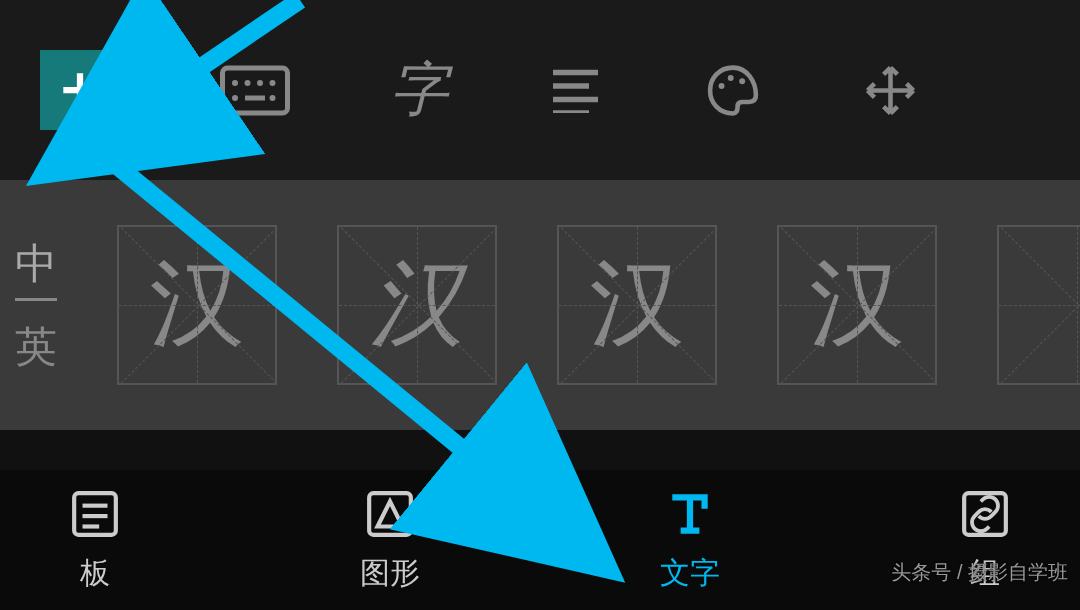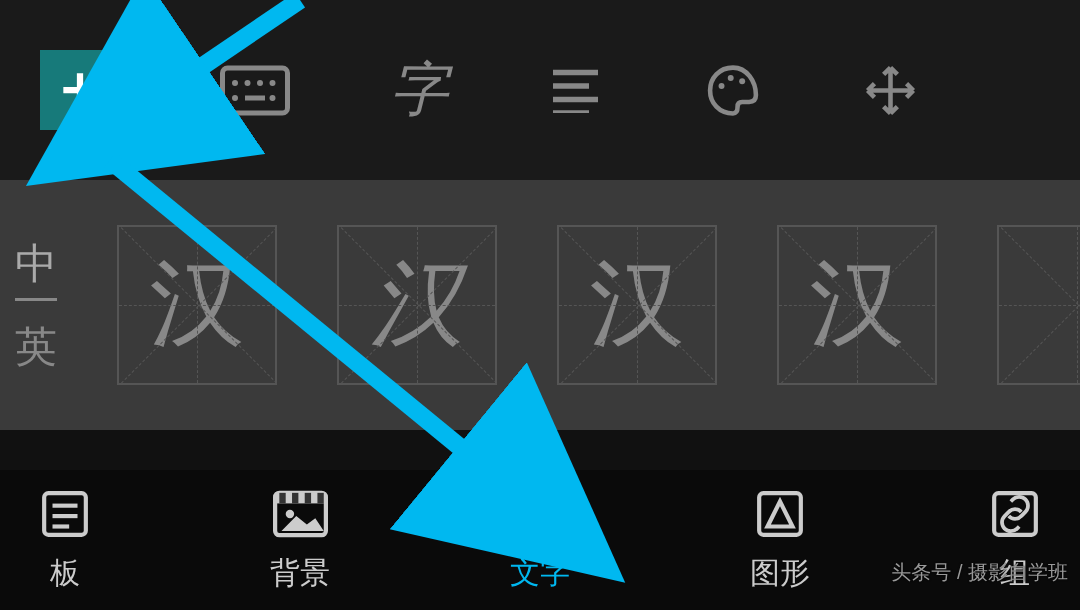--- a/index.html
+++ b/index.html
@@ -264,49 +264,34 @@
         <rect x="2" y="2" width="20" height="20" rx="2" stroke="#ccc" stroke-width="2" fill="none"></rect>
         <line x1="6" y1="8" x2="18" y2="8" stroke="#ccc" stroke-width="2"></line>
         <line x1="6" y1="13" x2="18" y2="13" stroke="#ccc" stroke-width="2"></line>
         <line x1="6" y1="18" x2="14" y2="18" stroke="#ccc" stroke-width="2"></line>
       </svg>
     </div>
     <span class="tab-label">板</span>
   </div>
   <div class="tab-item">
     <div class="tab-icon-wrap">
-      <svg width="55" height="50" viewBox="0 0 26 22">
-        <rect x="1" y="1" width="24" height="20" rx="2" stroke="#ccc" stroke-width="2" fill="none"></rect>
-        <rect x="1" y="1" width="24" height="5" fill="#ccc"></rect>
-        <rect x="3" y="1" width="3" height="5" fill="#333"></rect>
-          <rect x="9" y="1" width="3" height="5" fill="#333"></rect>
-        <rect x="15" y="1" width="3" height="5" fill="#333"></rect>
-          <rect x="21" y="1" width="3" height="5" fill="#333"></rect>
-        <circle cx="8" cy="11" r="2" fill="#ccc"></circle>
-        <path d="M4 19 L11 12 L16 16 L20 13 L24 19 Z" fill="#ccc"></path>
+      <svg width="50" height="50" viewBox="0 0 24 24">
+        <rect x="2" y="2" width="20" height="20" rx="2" stroke="#ccc" stroke-width="2" fill="none"></rect>
+        <path d="M12 6 L18 18 H6 Z" stroke="#ccc" stroke-width="2" fill="none"></path>
       </svg>
     </div>
-    <span class="tab-label">背景</span>
+    <span class="tab-label">图形</span>
   </div>
   <div class="tab-item active">
     <div class="tab-icon-wrap">
       <svg width="50" height="50" viewBox="0 0 24 24">
         <path d="M5 4h14v4M12 4v16M9 20h6" stroke="#00b8f0" stroke-width="3" fill="none" stroke-linecap="square"></path>
       </svg>
     </div>
     <span class="tab-label">文字</span>
-  </div>
-  <div class="tab-item">
-    <div class="tab-icon-wrap">
-      <svg width="50" height="50" viewBox="0 0 24 24">
-        <rect x="2" y="2" width="20" height="20" rx="2" stroke="#ccc" stroke-width="2" fill="none"></rect>
-        <path d="M12 6 L18 18 H6 Z" stroke="#ccc" stroke-width="2" fill="none"></path>
-      </svg>
-    </div>
-    <span class="tab-label">图形</span>
   </div>
   <div class="tab-item">
     <div class="tab-icon-wrap">
       <svg width="50" height="50" viewBox="0 0 24 24">
         <rect x="2" y="2" width="20" height="20" rx="2" stroke="#ccc" stroke-width="2" fill="none"></rect>
         <path d="M9 13a4 4 0 0 0 6 0l2-2a4 4 0 0 0-6-6l-1 1M15 11a4 4 0 0 0-6 0l-2 2a4 4 0 0 0 6 6l1-1" stroke="#ccc" stroke-width="1.8" fill="none"></path>
       </svg>
     </div>
     <span class="tab-label">组</span>
   </div>

